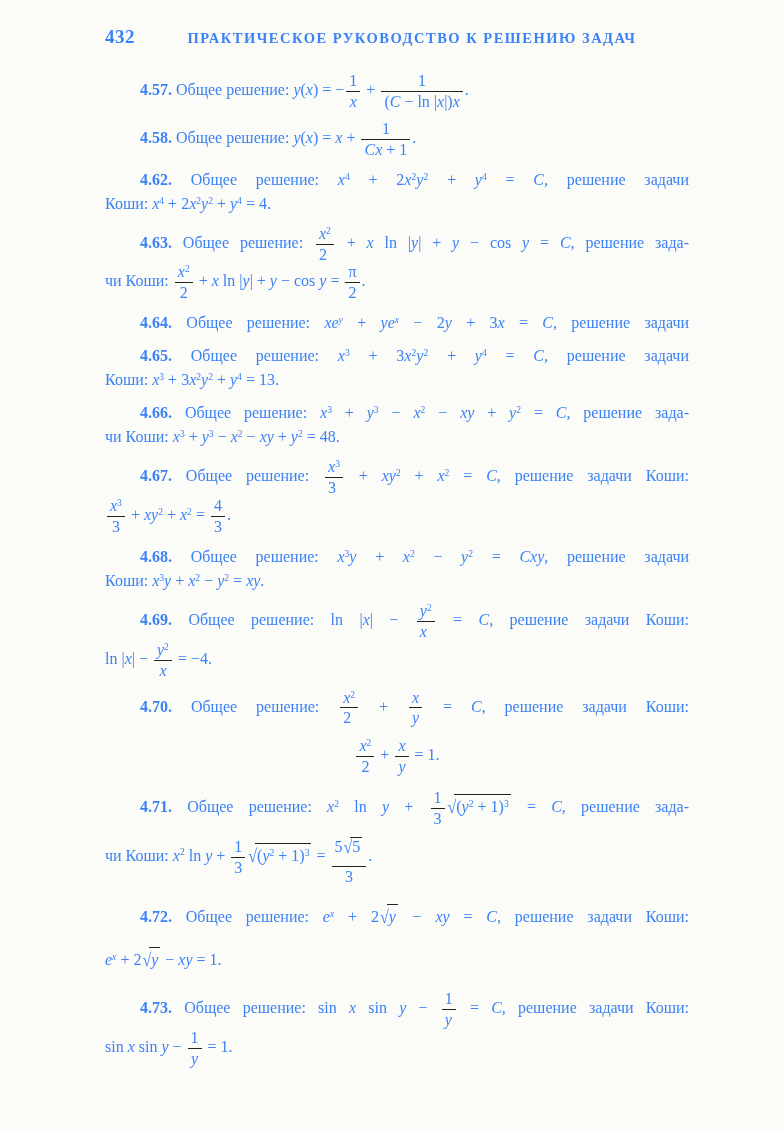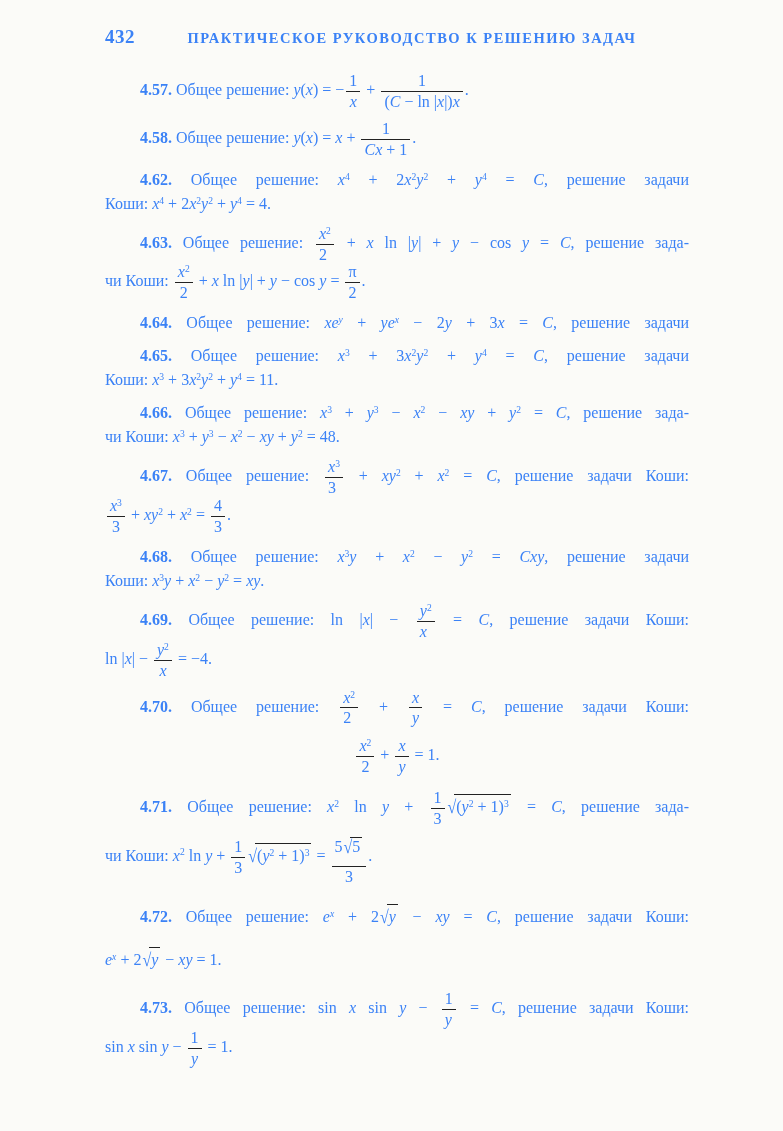--- a/index.html
+++ b/index.html
@@ -49,21 +49,21 @@
       </div>
       <div class="problem">
         <div class="line ij"><span class="bf">4.63.</span><span class="rm"> Общее решение: </span><span class="frac"><span class="num"><span class="it">x</span><sup class="rm">2</sup></span><span class="den"><span class="rm">2</span></span></span><span class="rm"> + </span><span class="it">x</span><span class="rm"> ln |</span><span class="it">y</span><span class="rm">| + </span><span class="it">y</span><span class="rm"> − cos </span><span class="it">y</span><span class="rm"> = </span><span class="it">C</span><span class="rm">, решение зада-</span></div>
         <div class="line f"><span class="rm">чи Коши: </span><span class="frac"><span class="num"><span class="it">x</span><sup class="rm">2</sup></span><span class="den"><span class="rm">2</span></span></span><span class="rm"> + </span><span class="it">x</span><span class="rm"> ln |</span><span class="it">y</span><span class="rm">| + </span><span class="it">y</span><span class="rm"> − cos </span><span class="it">y</span><span class="rm"> = </span><span class="frac"><span class="num"><span class="rm">π</span></span><span class="den"><span class="rm">2</span></span></span><span class="rm">.</span></div>
       </div>
       <div class="problem">
         <div class="line ij"><span class="bf">4.64.</span><span class="rm"> Общее решение: </span><span class="it">xe</span><sup class="it">y</sup><span class="rm"> + </span><span class="it">ye</span><sup class="it">x</sup><span class="rm"> − 2</span><span class="it">y</span><span class="rm"> + 3</span><span class="it">x</span><span class="rm"> = </span><span class="it">C</span><span class="rm">, решение задачи</span></div>
       </div>
       <div class="problem">
         <div class="line ij"><span class="bf">4.65.</span><span class="rm"> Общее решение: </span><span class="it">x</span><sup class="rm">3</sup><span class="rm"> + 3</span><span class="it">x</span><sup class="rm">2</sup><span class="it">y</span><sup class="rm">2</sup><span class="rm"> + </span><span class="it">y</span><sup class="rm">4</sup><span class="rm"> = </span><span class="it">C</span><span class="rm">, решение задачи</span></div>
-        <div class="line f"><span class="rm">Коши: </span><span class="it">x</span><sup class="rm">3</sup><span class="rm"> + 3</span><span class="it">x</span><sup class="rm">2</sup><span class="it">y</span><sup class="rm">2</sup><span class="rm"> + </span><span class="it">y</span><sup class="rm">4</sup><span class="rm"> = 11.</span></div>
+        <div class="line f"><span class="rm">Коши: </span><span class="it">x</span><sup class="rm">3</sup><span class="rm"> + 3</span><span class="it">x</span><sup class="rm">2</sup><span class="it">y</span><sup class="rm">2</sup><span class="rm"> + </span><span class="it">y</span><sup class="rm">4</sup><span class="rm"> = 13.</span></div>
       </div>
       <div class="problem">
         <div class="line ij"><span class="bf">4.66.</span><span class="rm"> Общее решение: </span><span class="it">x</span><sup class="rm">3</sup><span class="rm"> + </span><span class="it">y</span><sup class="rm">3</sup><span class="rm"> − </span><span class="it">x</span><sup class="rm">2</sup><span class="rm"> − </span><span class="it">xy</span><span class="rm"> + </span><span class="it">y</span><sup class="rm">2</sup><span class="rm"> = </span><span class="it">C</span><span class="rm">, решение зада-</span></div>
         <div class="line f"><span class="rm">чи Коши: </span><span class="it">x</span><sup class="rm">3</sup><span class="rm"> + </span><span class="it">y</span><sup class="rm">3</sup><span class="rm"> − </span><span class="it">x</span><sup class="rm">2</sup><span class="rm"> − </span><span class="it">xy</span><span class="rm"> + </span><span class="it">y</span><sup class="rm">2</sup><span class="rm"> = 48.</span></div>
       </div>
       <div class="problem">
         <div class="line ij"><span class="bf">4.67.</span><span class="rm"> Общее решение: </span><span class="frac"><span class="num"><span class="it">x</span><sup class="rm">3</sup></span><span class="den"><span class="rm">3</span></span></span><span class="rm"> + </span><span class="it">xy</span><sup class="rm">2</sup><span class="rm"> + </span><span class="it">x</span><sup class="rm">2</sup><span class="rm"> = </span><span class="it">C</span><span class="rm">, решение задачи Коши:</span></div>
         <div class="line f"><span class="frac"><span class="num"><span class="it">x</span><sup class="rm">3</sup></span><span class="den"><span class="rm">3</span></span></span><span class="rm"> + </span><span class="it">xy</span><sup class="rm">2</sup><span class="rm"> + </span><span class="it">x</span><sup class="rm">2</sup><span class="rm"> = </span><span class="frac"><span class="num"><span class="rm">4</span></span><span class="den"><span class="rm">3</span></span></span><span class="rm">.</span></div>
       </div>
       <div class="problem">

